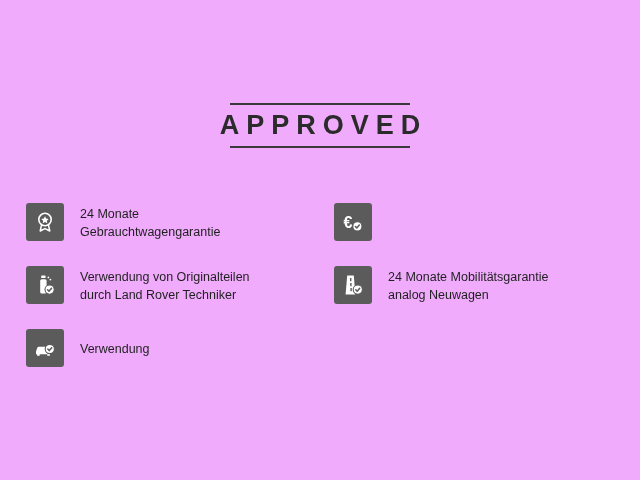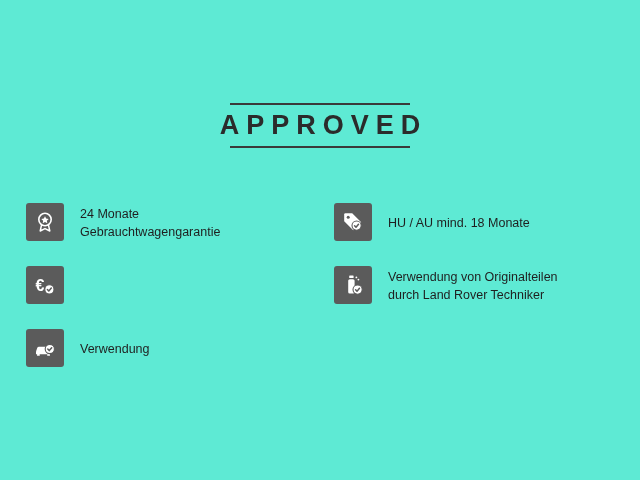--- a/index.html
+++ b/index.html
@@ -10,21 +10,21 @@
     width: 640px;
     height: 480px;
     background: #ffffff;
     font-family: "Liberation Sans", sans-serif;
     overflow: hidden;
   }
   #page {
     position: relative;
     width: 640px;
     height: 480px;
-    background: #5eead4;
+    background: #f0abfc;
     box-sizing: border-box;
   }
   
   #title-block {
     position: absolute;
     top: 103px;
     left: 0;
     width: 640px;
     text-align: center;
   }
@@ -100,31 +100,20 @@
           <circle cx="12" cy="9.5" r="6.2" fill="none" stroke="#ffffff" stroke-width="1.6"></circle>
           <path d="M12 6.3l1.15 2.3 2.55.35-1.85 1.8.45 2.55L12 12.1l-2.3 1.2.45-2.55-1.85-1.8 2.55-.35z" fill="#ffffff"></path>
           <path d="M8.6 14.6L7.2 21l4.8-2.4L16.8 21l-1.4-6.4" fill="none" stroke="#ffffff" stroke-width="1.5" stroke-linejoin="round"></path>
         </svg>
       </div>
       <div class="feature-text">24 Monate
 Gebrauchtwagengarantie</div>
     </div>
 
 
-    <div class="feature">
-      <div class="icon-box">
-        <svg width="24" height="24" viewBox="0 0 24 24">
-          <path d="M3.2 11.2V4.4a1.2 1.2 0 0 1 1.2-1.2h6.8l9 9-8 8-9-9z" fill="#ffffff"></path>
-          <circle cx="7.2" cy="7.2" r="1.5" fill="#5b5b5b"></circle>
-          <circle cx="15.6" cy="15.6" r="4.6" fill="#ffffff" stroke="#5b5b5b" stroke-width="1.1"></circle>
-          <path d="M13.6 15.7l1.4 1.5 2.5-2.9" fill="none" stroke="#5b5b5b" stroke-width="1.5" stroke-linecap="round" stroke-linejoin="round"></path>
-        </svg>
-      </div>
-      <div class="feature-text">HU / AU mind. 18 Monate</div>
-    </div>
 
 
     <div class="feature">
       <div class="icon-box">
         <svg width="24" height="24" viewBox="0 0 24 24">
           <text x="2.5" y="17.5" font-family="Liberation Sans, sans-serif" font-size="16" font-weight="bold" fill="#ffffff">€</text>
           <circle cx="16.4" cy="16.4" r="4.6" fill="#ffffff" stroke="#5b5b5b" stroke-width="1.1"></circle>
           <path d="M14.4 16.5l1.4 1.5 2.5-2.9" fill="none" stroke="#5b5b5b" stroke-width="1.5" stroke-linecap="round" stroke-linejoin="round"></path>
         </svg>
       </div>
@@ -138,20 +127,34 @@
           <circle cx="15.4" cy="4.4" r="0.9" fill="#ffffff"></circle>
           <circle cx="17.4" cy="6.6" r="0.9" fill="#ffffff"></circle>
           <circle cx="16.6" cy="16.6" r="4.6" fill="#ffffff" stroke="#5b5b5b" stroke-width="1.1"></circle>
           <path d="M14.6 16.7l1.4 1.5 2.5-2.9" fill="none" stroke="#5b5b5b" stroke-width="1.5" stroke-linecap="round" stroke-linejoin="round"></path>
         </svg>
       </div>
       <div class="feature-text">Verwendung von Originalteilen
 durch Land Rover Techniker</div>
     </div>
 
+    <div class="feature">
+      <div class="icon-box">
+        <svg width="24" height="24" viewBox="0 0 24 24">
+          <path d="M6.2 2.6h6.6l1.6 18.8H4.6z" fill="#ffffff"></path>
+          <rect x="9.0" y="5.0" width="1.4" height="3.2" fill="#5b5b5b"></rect>
+          <rect x="9.2" y="10.0" width="1.4" height="3.2" fill="#5b5b5b"></rect>
+          <rect x="9.4" y="15.0" width="1.4" height="3.2" fill="#5b5b5b"></rect>
+          <circle cx="16.8" cy="16.6" r="4.6" fill="#ffffff" stroke="#5b5b5b" stroke-width="1.1"></circle>
+          <path d="M14.8 16.7l1.4 1.5 2.5-2.9" fill="none" stroke="#5b5b5b" stroke-width="1.5" stroke-linecap="round" stroke-linejoin="round"></path>
+        </svg>
+      </div>
+      <div class="feature-text">24 Monate Mobilitätsgarantie
+analog Neuwagen</div>
+    </div>
 
     <div class="feature">
       <div class="icon-box">
         <svg width="24" height="24" viewBox="0 0 24 24">
           <path d="M3.0 15.6l1.2-3.6a2 2 0 0 1 1.8-1.3h8a2 2 0 0 1 1.8 1.3l1.2 3.6v2.6H3.0z" fill="#ffffff"></path>
           <rect x="4.0" y="18.0" width="2.8" height="1.8" rx="0.6" fill="#ffffff"></rect>
           <rect x="14.2" y="18.0" width="2.8" height="1.8" rx="0.6" fill="#ffffff"></rect>
           <circle cx="16.8" cy="13.0" r="4.6" fill="#ffffff" stroke="#5b5b5b" stroke-width="1.1"></circle>
           <path d="M14.8 13.1l1.4 1.5 2.5-2.9" fill="none" stroke="#5b5b5b" stroke-width="1.5" stroke-linecap="round" stroke-linejoin="round"></path>
         </svg>

